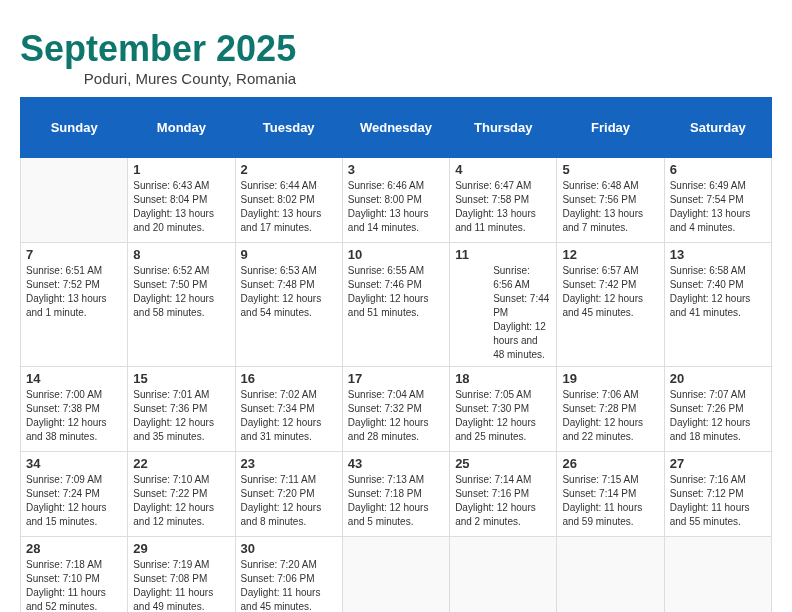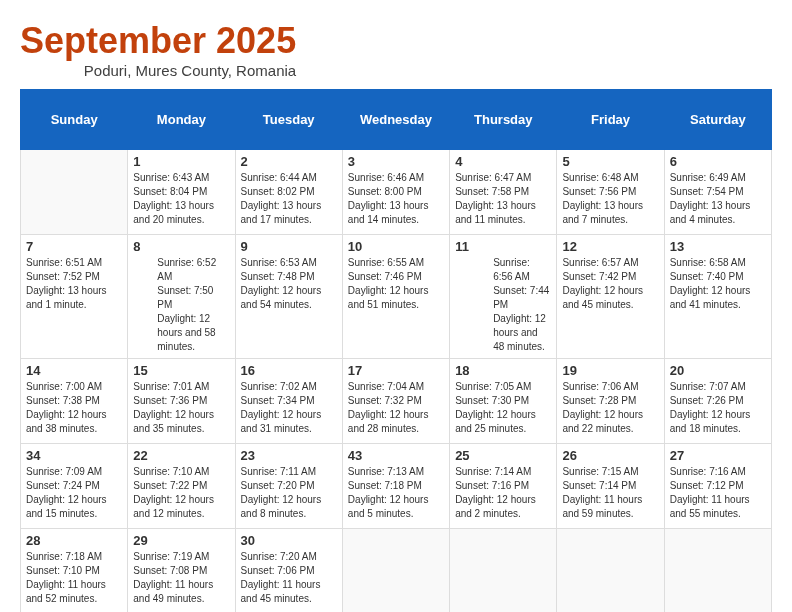--- a/index.html
+++ b/index.html
@@ -33,21 +33,22 @@
     .logo-icon {
       width: 30px;
       height: 30px;
     }
     .title-area {
       text-align: right;
     }
     .month-title {
       font-size: 36px;
       font-weight: bold;
-      color: #c2410c;
+      color: #0f766e;
+      margin-top: 8px;
     }
     .location {
       font-size: 15px;
       color: #404040;
     }
     .calendar {
       width: 100%;
       border-collapse: collapse;
       border: 1px solid #ccc;
     }
@@ -148,21 +149,21 @@
       </tr>
       <tr>
         <td>
           <span class="day-number">7</span>
           <div class="day-info" style="white-space: pre-line;">Sunrise: 6:51 AM
 Sunset: 7:52 PM
 Daylight: 13 hours and 1 minute.</div>
         </td>
         <td>
           <span class="day-number">8</span>
-          <div class="day-info" style="white-space: pre-line; margin-left: 24px;">Sunrise: 6:52 AM
+          <div class="day-info" style="white-space: pre-line;">Sunrise: 6:52 AM
 Sunset: 7:50 PM
 Daylight: 12 hours and 58 minutes.</div>
         </td>
         <td>
           <span class="day-number">9</span>
           <div class="day-info" style="white-space: pre-line;">Sunrise: 6:53 AM
 Sunset: 7:48 PM
 Daylight: 12 hours and 54 minutes.</div>
         </td>
         <td>

